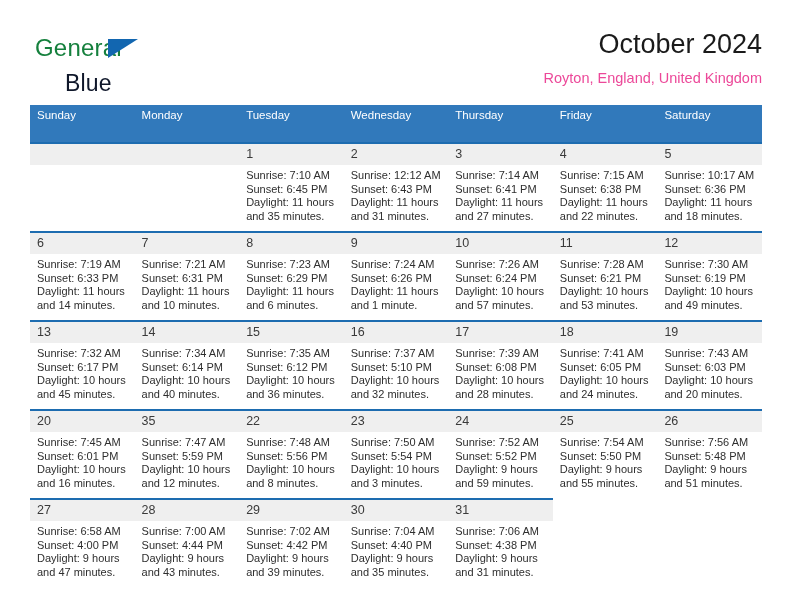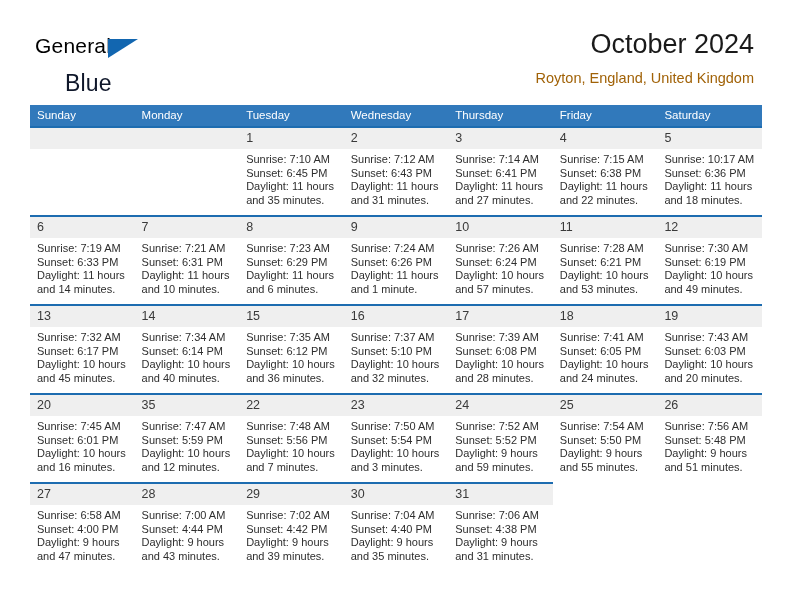--- a/index.html
+++ b/index.html
@@ -33,23 +33,23 @@
     position: absolute;
     left: 5px;
     top: 6px;
     width: 200px;
     height: 56px;
   }
   .brand-general {
     position: absolute;
     left: 0;
     top: 0;
-    font-size: 21px;
+    font-size: 24px;
     letter-spacing: 0.2px;
-    color: #000000;
+    color: #15803d;
     font-family: "Liberation Sans", sans-serif;
   }
   .brand-tri {
     position: absolute;
     left: 73px;
     top: 5px;
     width: 0;
     height: 0;
     border-left: 30px solid #1266b0;
     border-bottom: 19px solid transparent;
@@ -58,54 +58,54 @@
     position: absolute;
     left: 30px;
     top: 36px;
     font-size: 23px;
     color: #0f172a;
     letter-spacing: 0.2px;
   }
 
   .title-block {
     position: absolute;
-    right: 8px;
+    right: 0;
     top: 0;
     text-align: right;
   }
   .cal-title {
     font-size: 27px;
     color: #1a1a1a;
     line-height: 32px;
     white-space: nowrap;
   }
   .cal-subtitle {
     font-size: 14.5px;
-    color: #a16207;
+    color: #ec4899;
     line-height: 20px;
     margin-top: 8px;
     white-space: nowrap;
   }
 
   
   .calendar {
     position: absolute;
     left: 30px;
     top: 105px;
     width: 732px;
     border-collapse: collapse;
     table-layout: fixed;
   }
   .calendar th {
     background: #3179bb;
     color: #ffffff;
     font-size: 11.5px;
     font-weight: normal;
     text-align: left;
-    padding: 4px 0 4px 7px;
+    padding: 4px 0 20px 7px;
     height: 12px;
     line-height: 13px;
   }
   .calendar td {
     vertical-align: top;
     padding: 0;
     width: 104.57px;
     height: 89px;
   }
   .cell {
@@ -209,21 +209,21 @@
                 <div>Daylight: 11 hours</div>
                 <div>and 35 minutes.</div>
               </div>
             </div>
           </td>
           <td>
             <div class="cell filled">
               <div class="topline"></div>
               <div class="daynum">2</div>
               <div class="lines">
-                <div>Sunrise: 7:12 AM</div>
+                <div>Sunrise: 12:12 AM</div>
                 <div>Sunset: 6:43 PM</div>
                 <div>Daylight: 11 hours</div>
                 <div>and 31 minutes.</div>
               </div>
             </div>
           </td>
           <td>
             <div class="cell filled">
               <div class="topline"></div>
               <div class="daynum">3</div>
@@ -458,21 +458,21 @@
             </div>
           </td>
           <td>
             <div class="cell filled">
               <div class="topline"></div>
               <div class="daynum">22</div>
               <div class="lines">
                 <div>Sunrise: 7:48 AM</div>
                 <div>Sunset: 5:56 PM</div>
                 <div>Daylight: 10 hours</div>
-                <div>and 7 minutes.</div>
+                <div>and 8 minutes.</div>
               </div>
             </div>
           </td>
           <td>
             <div class="cell filled">
               <div class="topline"></div>
               <div class="daynum">23</div>
               <div class="lines">
                 <div>Sunrise: 7:50 AM</div>
                 <div>Sunset: 5:54 PM</div>

